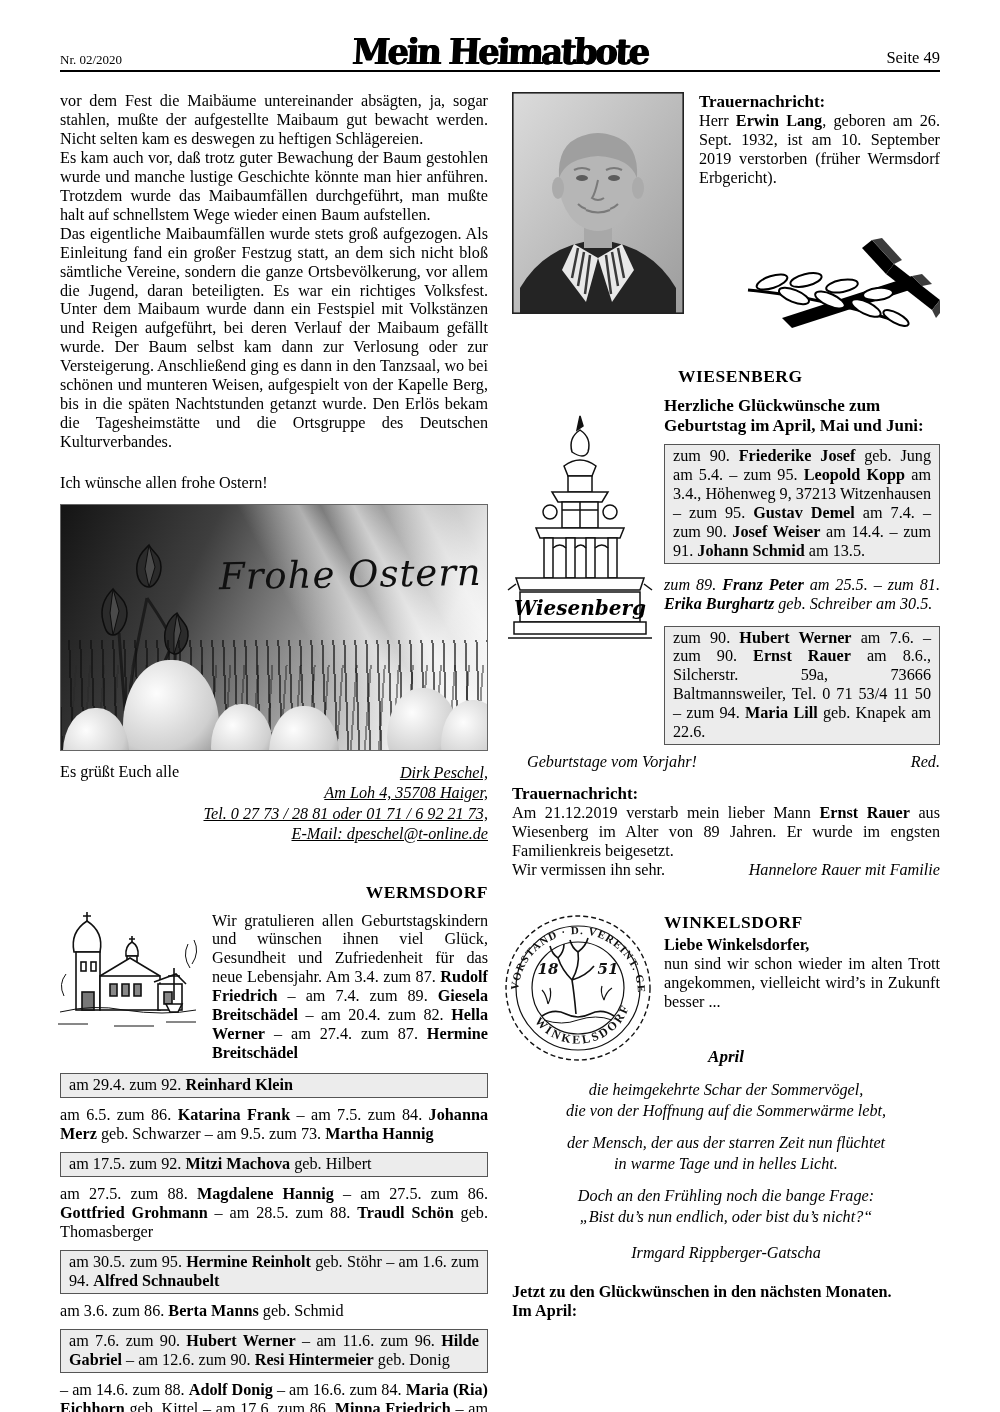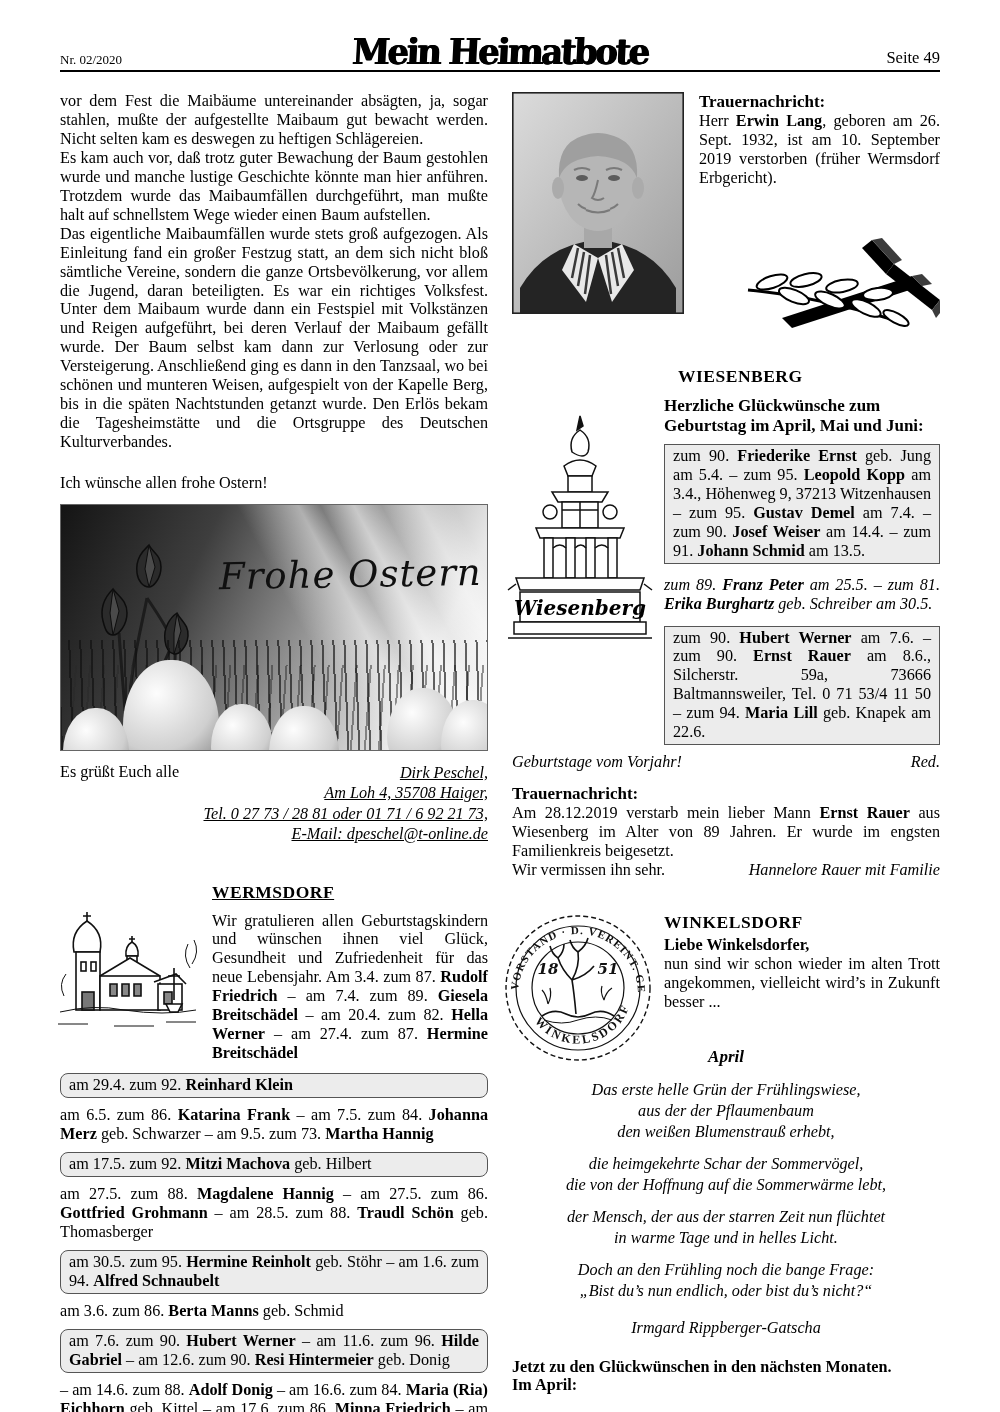--- a/index.html
+++ b/index.html
@@ -15,21 +15,21 @@
              font-family:"DejaVu Serif",serif;font-weight:900;font-size:34px;letter-spacing:-2.5px;
              text-shadow:0.8px 0 #000, -0.4px 0 #000;white-space:nowrap;}
 
   
   .cols{display:flex;gap:24px;margin-top:20px;}
   .col-l{width:428px;flex:none;}
   .col-r{width:428px;flex:none;}
   .just{text-align:justify;}
   p{margin:0;}
   b{font-weight:bold;}
-  .it{font-style:italic;}
+  .it{font-style:italic;margin-left:15px;}
 
   
   .easter{position:relative;width:426px;height:245px;border:1px solid #666;margin:11px 0 12px;overflow:hidden;
           background:linear-gradient(115deg,#141414 0%,#3e3e3e 30%,#9a9a9a 58%,#e8e8e8 82%,#fbfbfb 100%);}
   .e-rays{position:absolute;inset:0;
           background:linear-gradient(62deg,transparent 55%,rgba(255,255,255,.45) 66%,transparent 70%,
                      rgba(255,255,255,.5) 76%,transparent 81%,rgba(255,255,255,.4) 88%,transparent 94%);}
   .e-grass1{position:absolute;left:0;right:0;bottom:0;height:110px;opacity:.85;
             background:repeating-linear-gradient(88deg,rgba(15,15,15,.75) 0 2px,transparent 2px 11px);}
   .e-grass2{position:absolute;left:0;right:0;bottom:0;height:85px;opacity:.7;
@@ -43,25 +43,25 @@
   
   .sigwrap{position:relative;margin-top:2px;}
   .greet{position:absolute;left:0;top:0;}
   .sig{text-align:right;font-style:italic;line-height:1.25;text-decoration:underline;}
 
   
   .sect{position:relative;margin-top:30px;}
   .sect .art{position:absolute;left:-6px;}
   .sect .content{margin-left:152px;}
   .shead{font-weight:bold;font-size:17.5px;letter-spacing:.5px;margin-bottom:9px;}
-  .center{text-align:left;text-decoration:underline;}
+  .center{text-align:right;}
 
   
   .rows{margin-top:10px;}
-  .row{margin:7px 0;border-radius:8px;}
+  .row{margin:7px 0;}
   .box{border:1px solid #555;background:#ececec;padding:2px 8px;margin:8px 0;}
   .split{display:flex;justify-content:space-between;}
 
   
   .trow{display:flex;gap:15px;}
   .photo{width:172px;height:222px;flex:none;}
   .ttext{flex:1;}
   .crosswrap{display:flex;justify-content:flex-end;margin-top:46px;}
   .thead{font-weight:bold;font-size:17px;}
   .wsub{font-weight:bold;font-size:17px;margin:10px 0 8px;}
@@ -263,33 +263,33 @@
             <path d="M2 176 l8 -6 M146 176 l-8 -6" fill="none"></path>
             <rect x="14" y="178" width="120" height="30"></rect>
             <rect x="8" y="208" width="132" height="12"></rect>
             <path d="M2 224 h144" fill="none"></path>
           </g>
           <text x="74" y="201" text-anchor="middle" font-family="DejaVu Serif, serif" font-weight="bold" font-style="italic" font-size="20">Wiesenberg</text>
         </svg>
         <div class="content">
           <div class="shead" style="padding-left:14px;">WIESENBERG</div>
           <div class="wsub">Herzliche Glückwünsche zum Geburtstag im April, Mai und Juni:</div>
-          <div class="box just"><span>zum 90. </span><b>Friederike Ernst</b><span> geb. Jung am 5.4. – zum 95. </span><b>Leopold Kopp</b><span> am 3.4., Höhenweg 9, 37213 Witzenhausen – zum 95. </span><b>Gustav Demel</b><span> am 7.4. – zum 90. </span><b>Josef Weiser</b><span> am 14.4. – zum 91. </span><b>Johann Schmid</b><span> am 13.5.</span></div>
+          <div class="box just"><span>zum 90. </span><b>Friederike Josef</b><span> geb. Jung am 5.4. – zum 95. </span><b>Leopold Kopp</b><span> am 3.4., Höhenweg 9, 37213 Witzenhausen – zum 95. </span><b>Gustav Demel</b><span> am 7.4. – zum 90. </span><b>Josef Weiser</b><span> am 14.4. – zum 91. </span><b>Johann Schmid</b><span> am 13.5.</span></div>
           <p class="just" style="margin:12px 0;font-style:italic;"><span>zum 89. </span><b>Franz Peter</b><span> am 25.5. – zum 81. </span><b>Erika Burghartz</b><span> geb. Schreiber am 30.5.</span></p>
           <div class="box just"><span>zum 90. </span><b>Hubert Werner</b><span> am 7.6. – zum 90. </span><b>Ernst Rauer</b><span> am 8.6., Silcherstr. 59a, 73666 Baltmannsweiler, Tel. 0 71 53/4 11 50 – zum 94. </span><b>Maria Lill</b><span> geb. Knapek am 22.6.</span></div>
         </div>
       </div>
       <div class="split it" style="margin-top:8px;">
         <span>Geburtstage vom Vorjahr!</span>
         <span>Red.</span>
       </div>
 
       <div style="margin-top:12px;">
         <div class="thead">Trauernachricht:</div>
-        <p class="just"><span>Am 28.12.2019 verstarb mein lieber Mann </span><b>Ernst Rauer</b><span> aus Wiesenberg im Alter von 89 Jahren. Er wurde im engsten Familienkreis beigesetzt.</span></p>
+        <p class="just"><span>Am 21.12.2019 verstarb mein lieber Mann </span><b>Ernst Rauer</b><span> aus Wiesenberg im Alter von 89 Jahren. Er wurde im engsten Familienkreis beigesetzt.</span></p>
         <div class="split">
           <span>Wir vermissen ihn sehr.</span>
           <span class="it">Hannelore Rauer mit Familie</span>
         </div>
       </div>
 
       <div class="sect" style="margin-top:32px;min-height:118px;">
         <svg class="art" style="top:-4px;left:-10px;" width="152" height="158" viewBox="0 0 152 158">
           <defs>
             <path id="arcTop" d="M 16 86 A 60 60 0 1 1 136 86"></path>
@@ -319,25 +319,20 @@
         <div class="content">
           <div class="shead" style="margin-bottom:4px;">WINKELSDORF</div>
           <div class="bold">Liebe Winkelsdorfer,</div>
           <p class="just">nun sind wir schon wieder im alten Trott angekommen, vielleicht wird’s in Zukunft besser ...</p>
         </div>
       </div>
 
       <div class="poem">
         <div class="title">April</div>
         <p>
-          <span>Das erste helle Grün der Frühlingswiese,</span><br>
-          <span>aus der der Pflaumenbaum</span><br>
-          <span>den weißen Blumenstrauß erhebt,</span>
-        </p>
-        <p>
           <span>die heimgekehrte Schar der Sommervögel,</span><br>
           <span>die von der Hoffnung auf die Sommerwärme lebt,</span>
         </p>
         <p>
           <span>der Mensch, der aus der starren Zeit nun flüchtet</span><br>
           <span>in warme Tage und in helles Licht.</span>
         </p>
         <p>
           <span>Doch an den Frühling noch die bange Frage:</span><br>
           <span>„Bist du’s nun endlich, oder bist du’s nicht?“</span>

